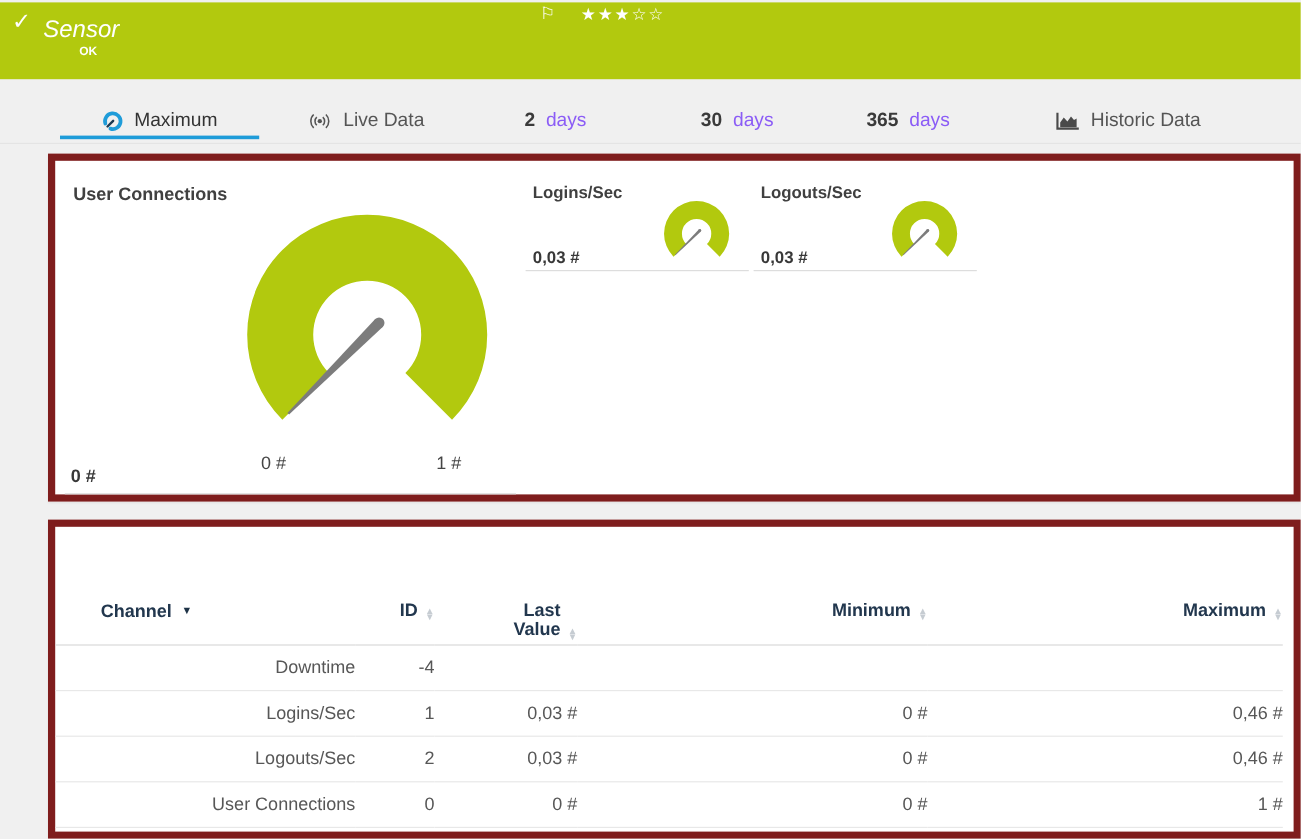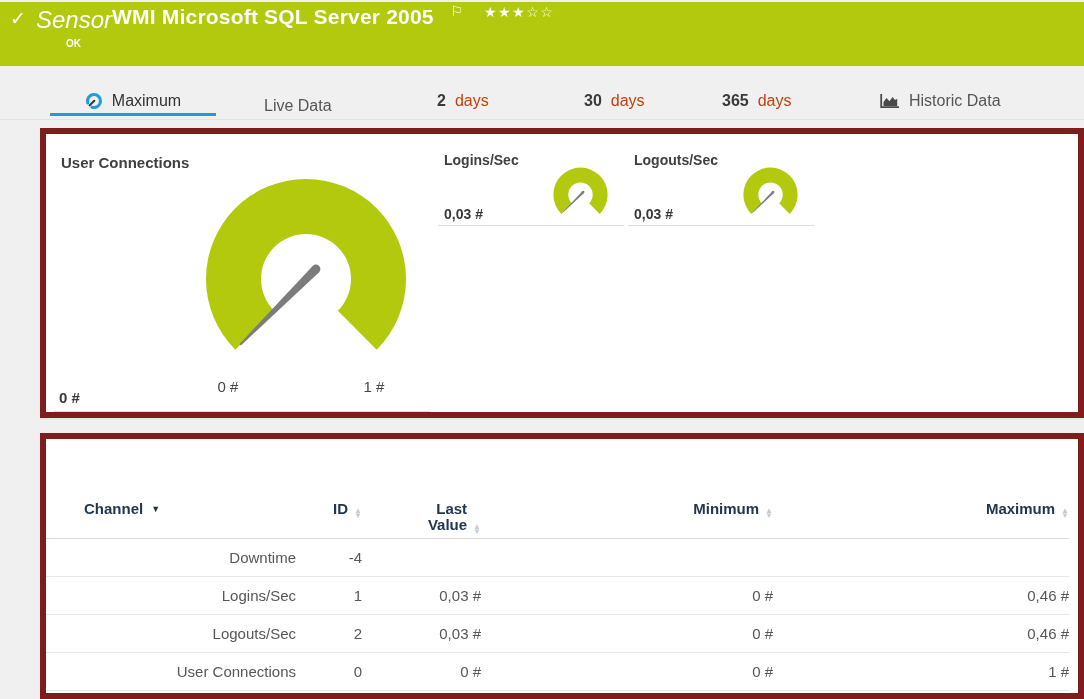--- a/index.html
+++ b/index.html
@@ -10,33 +10,33 @@
     font-family:"Liberation Sans","DejaVu Sans",sans-serif;
     overflow:hidden;
     color:#444;
   }
   
   .topbar {
     position:absolute; left:0; top:2px; width:1084px; height:64px;
     background:#b2c90e; color:#fff;
   }
   .topbar .check-icon { position:absolute; left:10px; top:5px; font-size:19px; font-weight:bold; }
-  .topbar .kind { position:absolute; left:36px; top:4px; font-size:24px; font-style:italic; }
+  .topbar .kind { position:absolute; left:36px; top:12px; font-size:20px; font-style:italic; }
   .topbar .sensor-title { position:absolute; left:112px; top:3px; font-size:21px; font-weight:bold; letter-spacing:0.2px; }
   .topbar .flag-icon { position:absolute; left:450px; top:1px; font-size:14px; }
   .topbar .stars { position:absolute; left:484px; top:2px; font-size:14px; letter-spacing:1.5px; }
   .topbar .status { position:absolute; left:66px; top:36px; font-size:10px; font-weight:bold; }
 
   
   .tab { position:absolute; top:88px; height:26px; display:flex; align-items:center; gap:9px;
          font-size:16px; color:#555; cursor:pointer; white-space:nowrap; }
   .tab .num { font-weight:bold; color:#3a3a3a; }
-  .tab .unit { color:#c2410c; }
+  .tab .unit { color:#8b5cf6; }
   .tab-overview { left:50px; width:166px; justify-content:center; color:#333; }
-  .tab-livedata { left:264px;flex-direction:column; }
+  .tab-livedata { left:256px; }
   .tab-2days    { left:437px; }
   .tab-30days   { left:584px; }
   .tab-365days  { left:722px; }
   .tab-historic { left:880px;gap:9px; }
   .tab-underline { position:absolute; left:50px; top:113px; width:166px; height:3px; background:#1f9cd9; }
   .tabs-baseline { position:absolute; left:0; top:119px; width:1084px; height:1px; background:#e4e4e4; }
 
   
   .card { position:absolute; left:40px; width:1044px; background:#fff;
           border:6px solid #7f1d1d; box-shadow:0 1px 2px rgba(0,0,0,0.06); }
@@ -87,21 +87,20 @@
   <symbol id="gauge-symbol" viewBox="0 0 210 190">
     <path d="M34.3,175.7 A100,100 0 1 1 175.7,175.7 L136.8,136.8 A45,45 0 1 0 73.2,136.8 Z" fill="#b2c90e"></path>
     <polygon points="118.1,98.3 39.9,171.5 38.5,170.1 111.7,91.9" fill="#7c7c7c"></polygon>
     <circle cx="114.9" cy="95.1" r="4.5" fill="#7c7c7c"></circle>
   </symbol>
 </svg>
 
 <div class="topbar">
   <span class="check-icon">✓</span>
   <span class="kind">Sensor</span>
-  <span class="sensor-title">WMI Microsoft SQL Server 2005</span>
   <span class="flag-icon">⚐</span>
   <span class="stars">★★★☆☆</span>
   <span class="status">OK</span>
 </div>
 
 <div class="tab tab-overview">
   <svg class="icon-svg" width="18" height="18" viewBox="0 0 18 18">
     <path d="M2.8,11 A6.5,6.5 0 1 1 7.0,15.2" fill="none" stroke="#1f9cd9" stroke-width="3.1" stroke-linecap="round"></path>
     <line x1="9.3" y1="8.7" x2="4.6" y2="13.4" stroke="#1d3a52" stroke-width="2" stroke-linecap="round"></line>
   </svg>

